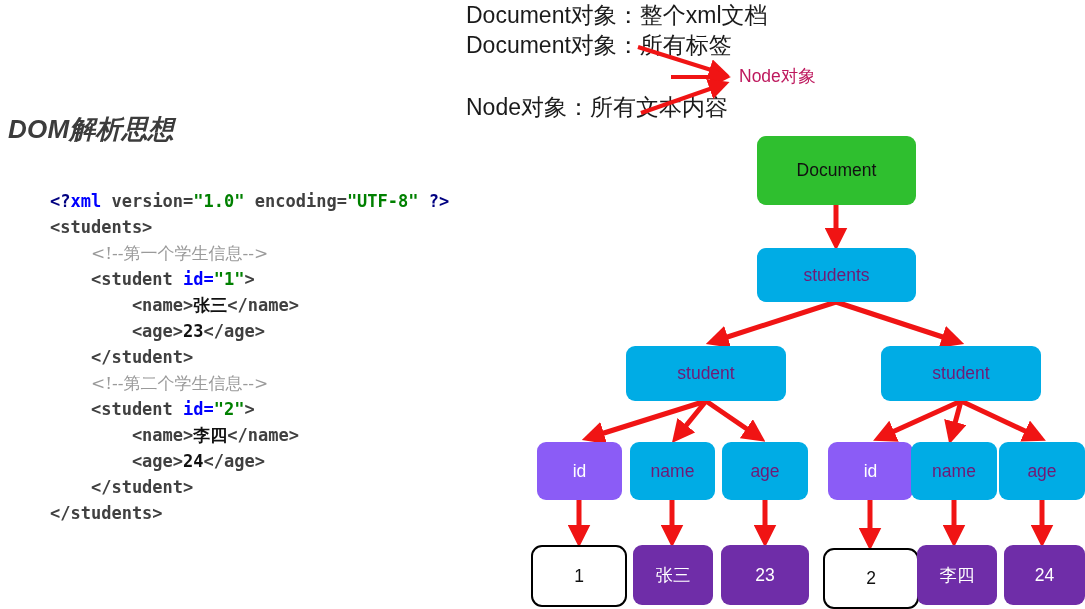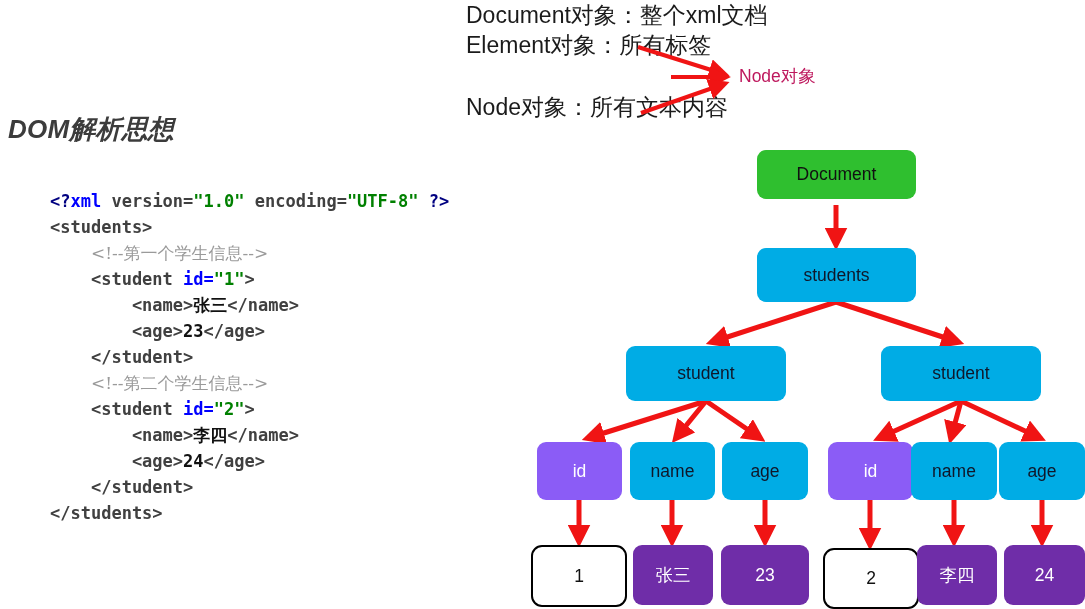--- a/index.html
+++ b/index.html
@@ -107,33 +107,33 @@
     position: absolute;
     display: flex;
     align-items: center;
     justify-content: center;
     border-radius: 9px;
     font-size: 17.5px;
     box-sizing: border-box;
     white-space: nowrap;
   }
   .node.green  { background: #2fbf2f; color: #111111; }
-  .node.blue   { background: #00ace5; color: #0f172a; }
+  .node.blue   { background: #00ace5; color: #701a75; }
   .node.red    { background: #8b5cf6; color: #ffffff; }
   .node.purple { background: #6f2da8; color: #ffffff; }
   .node.white  { background: #ffffff; color: #111111;
                  border: 2.5px solid #000000; border-radius: 11px; }
 </style>
 </head>
 <body>
 
 <div id="legend-block">
 
   <div class="legend-line l0">Document对象：整个xml文档</div>
-  <div class="legend-line l1">Element对象：所有标签</div>
+  <div class="legend-line l1">Document对象：所有标签</div>
   <div class="legend-line l3">Node对象：所有文本内容</div>
 
   <div id="node-object-label">Node对象</div>
 
   <svg id="legend-arrows" viewBox="0 0 420 125">
     <defs>
       <marker id="lm" markerWidth="5" markerHeight="5" refX="3.6" refY="2.5" orient="auto" markerUnits="strokeWidth">
         <path d="M0,0 L5,2.5 L0,5 z" fill="#f01414"></path>
       </marker>
     </defs>
@@ -171,21 +171,21 @@
     <line x1="961" y1="401" x2="951" y2="438" stroke="#f01414" stroke-width="5" marker-end="url(#tm)"></line>
     <line x1="961" y1="401" x2="1040" y2="438" stroke="#f01414" stroke-width="5" marker-end="url(#tm)"></line>
 
     <line x1="579" y1="500" x2="579" y2="541" stroke="#f01414" stroke-width="5" marker-end="url(#tm)"></line>
     <line x1="672" y1="500" x2="672" y2="541" stroke="#f01414" stroke-width="5" marker-end="url(#tm)"></line>
     <line x1="765" y1="500" x2="765" y2="541" stroke="#f01414" stroke-width="5" marker-end="url(#tm)"></line>
     <line x1="870" y1="500" x2="870" y2="544" stroke="#f01414" stroke-width="5" marker-end="url(#tm)"></line>
     <line x1="954" y1="500" x2="954" y2="541" stroke="#f01414" stroke-width="5" marker-end="url(#tm)"></line>
     <line x1="1042" y1="500" x2="1042" y2="541" stroke="#f01414" stroke-width="5" marker-end="url(#tm)"></line>
   </svg>
-<div class="node green" style="left: 757px; top: 150px; width: 159px; height: 49px;">
+<div class="node green" style="left: 757px; top: 136px; width: 159px; height: 69px;">
       <span>Document</span>
     </div>
     <div class="node blue" style="left: 757px; top: 248px; width: 159px; height: 54px;">
       <span>students</span>
     </div>
     <div class="node blue" style="left: 626px; top: 346px; width: 160px; height: 55px;">
       <span>student</span>
     </div>
     <div class="node blue" style="left: 881px; top: 346px; width: 160px; height: 55px;">
       <span>student</span>

